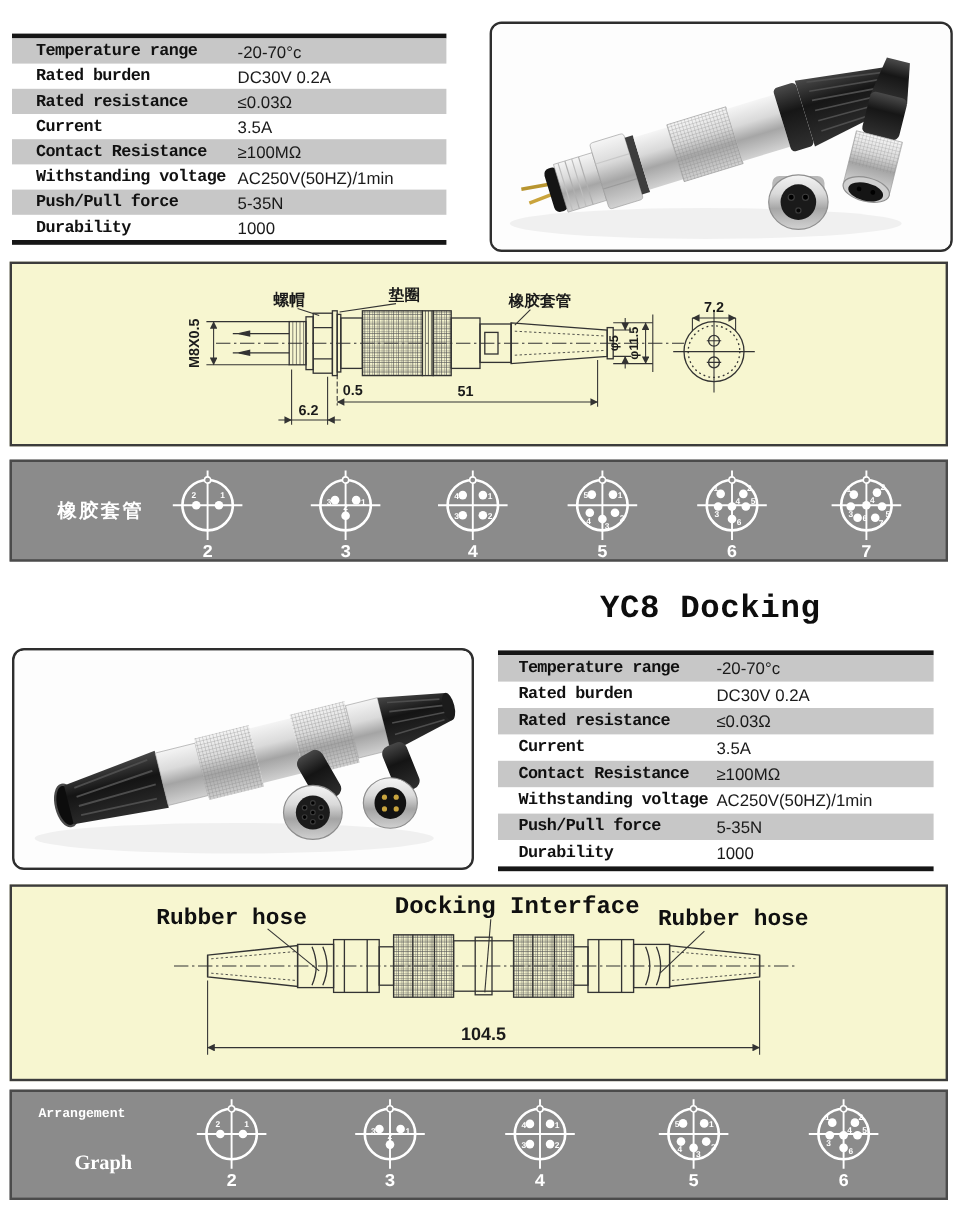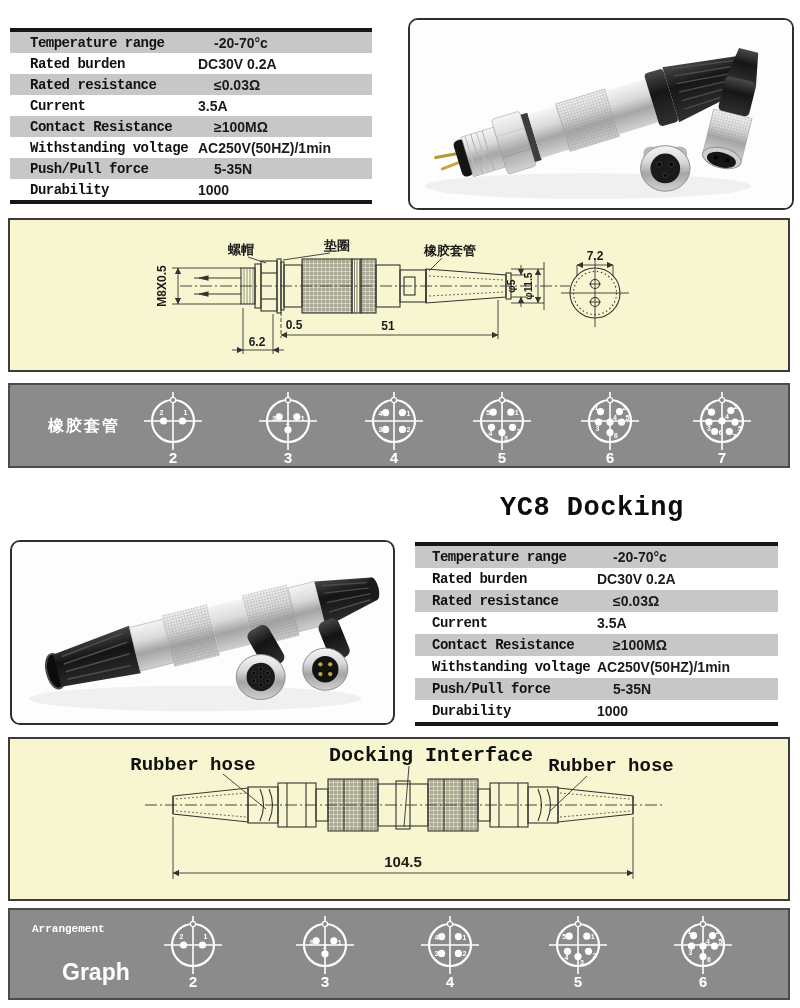--- a/index.html
+++ b/index.html
@@ -3,24 +3,24 @@
 <meta charset="utf-8">
 <style>
   html,body{margin:0;padding:0;background:#fff;}
   .page{position:relative;width:800px;height:1008px;background:#fff;overflow:hidden;
         font-family:"Liberation Sans",sans-serif;}
 
   
   .spec-table{position:absolute;border-top:4px solid var(--table-border);
               border-bottom:4px solid var(--table-border);background:#fff;}
   .spec-row{display:flex;align-items:center;}
-  .spec-row.alt{background:var(--row-alt);gap:16px;}
+  .spec-row.alt{background:var(--row-alt);}
   .spec-label{font-family:"Liberation Mono",monospace;font-weight:bold;font-size:14px;
               color:#111;white-space:nowrap;letter-spacing:-0.5px;}
-  .spec-value{font-family:"Liberation Sans",sans-serif;font-weight:bold;font-size:14px;
+  .spec-value{font-family:"Liberation Sans",sans-serif;font-weight:normal;font-size:14px;
               color:#1a1a1a;white-space:nowrap;}
   .t1 .spec-row{height:21px;}
   .t1 .spec-label{padding-left:20px;width:168px;}
   .t2 .spec-row{height:22px;}
   .t2 .spec-label{padding-left:17px;width:165px;}
 
   
   .photo{position:absolute;border:2px solid var(--photo-border);border-radius:10px;
          background:#fdfdfd;overflow:hidden;}
 
@@ -480,21 +480,21 @@
         <line x1="163" y1="78" x2="163" y2="140"></line>
           <line x1="623" y1="78" x2="623" y2="140"></line>
         <line x1="163" y1="134" x2="623" y2="134" marker-start="url(#arB)" marker-end="url(#arB)"></line>
       </g>
       <text class="dtx" font-size="15" text-anchor="middle" x="393" y="128">104.5</text>
     </svg>
   </div>
 
   <div class="band" style="left:8px;top:908px;width:778px;height:88px;">
     <div class="band-label" style="left:22px;top:13px;font-size:11px;font-family:'Liberation Mono',monospace;">Arrangement</div>
-    <div class="band-label" style="left:52px;top:49px;font-size:23px;font-family:Liberation Sans, sans-serif;">Graph</div>
+    <div class="band-label" style="left:52px;top:49px;font-size:17px;font-family:Liberation Serif, serif;">Graph</div>
   <div class="pin-item" style="left: 153px; top: 5px;"><svg viewBox="-30 -30 60 60" width="60" height="60">
           <line x1="-29" y1="0" x2="29" y2="0" stroke="#fff" stroke-width="1.6"></line>
           <line x1="0" y1="-29" x2="0" y2="29" stroke="#fff" stroke-width="1.6"></line>
           <circle cx="0" cy="0" r="21" fill="none" stroke="#fff" stroke-width="2.2"></circle>
           <circle cx="0" cy="-21" r="2.6" fill="#8b8b8b" stroke="#fff" stroke-width="1.3"></circle>
           <circle cx="-9.450000000000001" cy="0" r="3.6" fill="#fff"></circle>
           <text x="-13.450000000000001" y="-6" fill="#fff" font-size="7" font-weight="bold" font-family="&quot;Liberation Sans&quot;,sans-serif">2</text>
           <circle cx="9.450000000000001" cy="0" r="3.6" fill="#fff"></circle>
           <text x="10.450000000000001" y="-6" fill="#fff" font-size="7" font-weight="bold" font-family="&quot;Liberation Sans&quot;,sans-serif">1</text>
         </svg><div class="pin-num">2</div></div>

